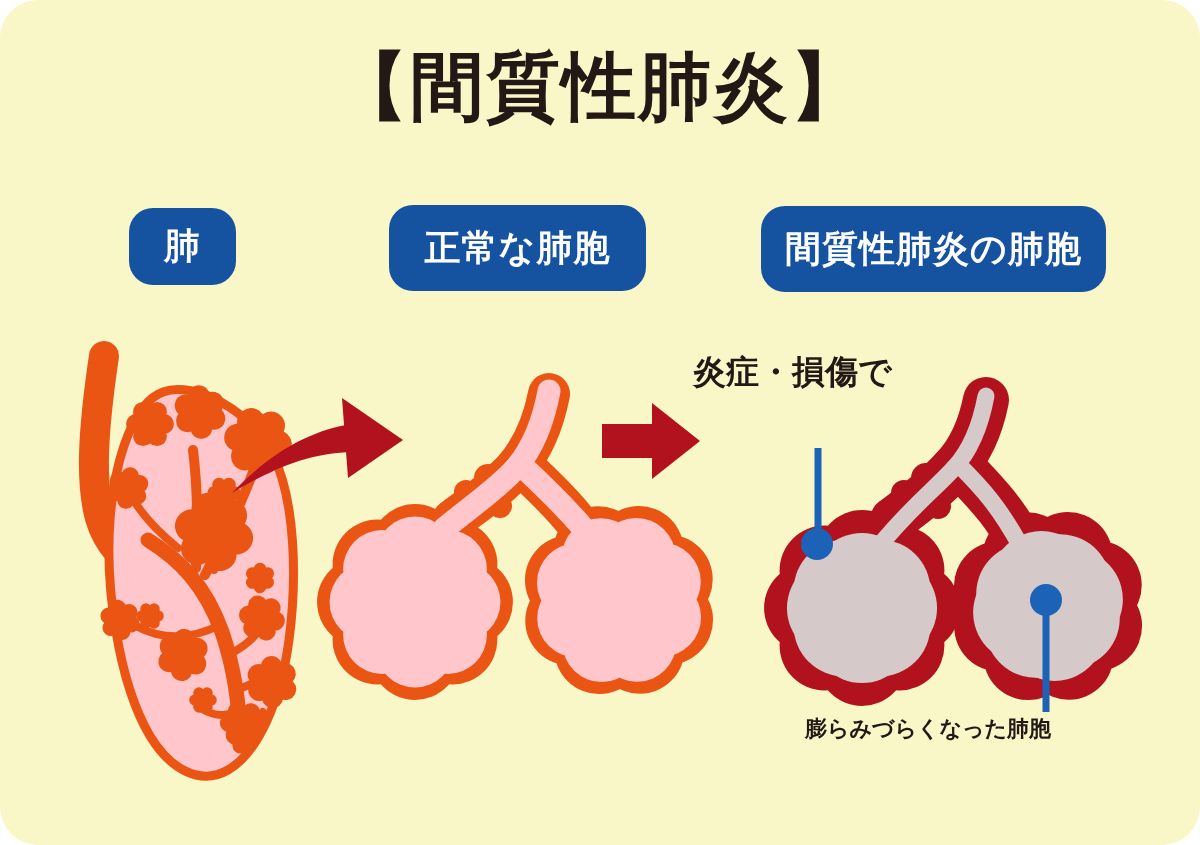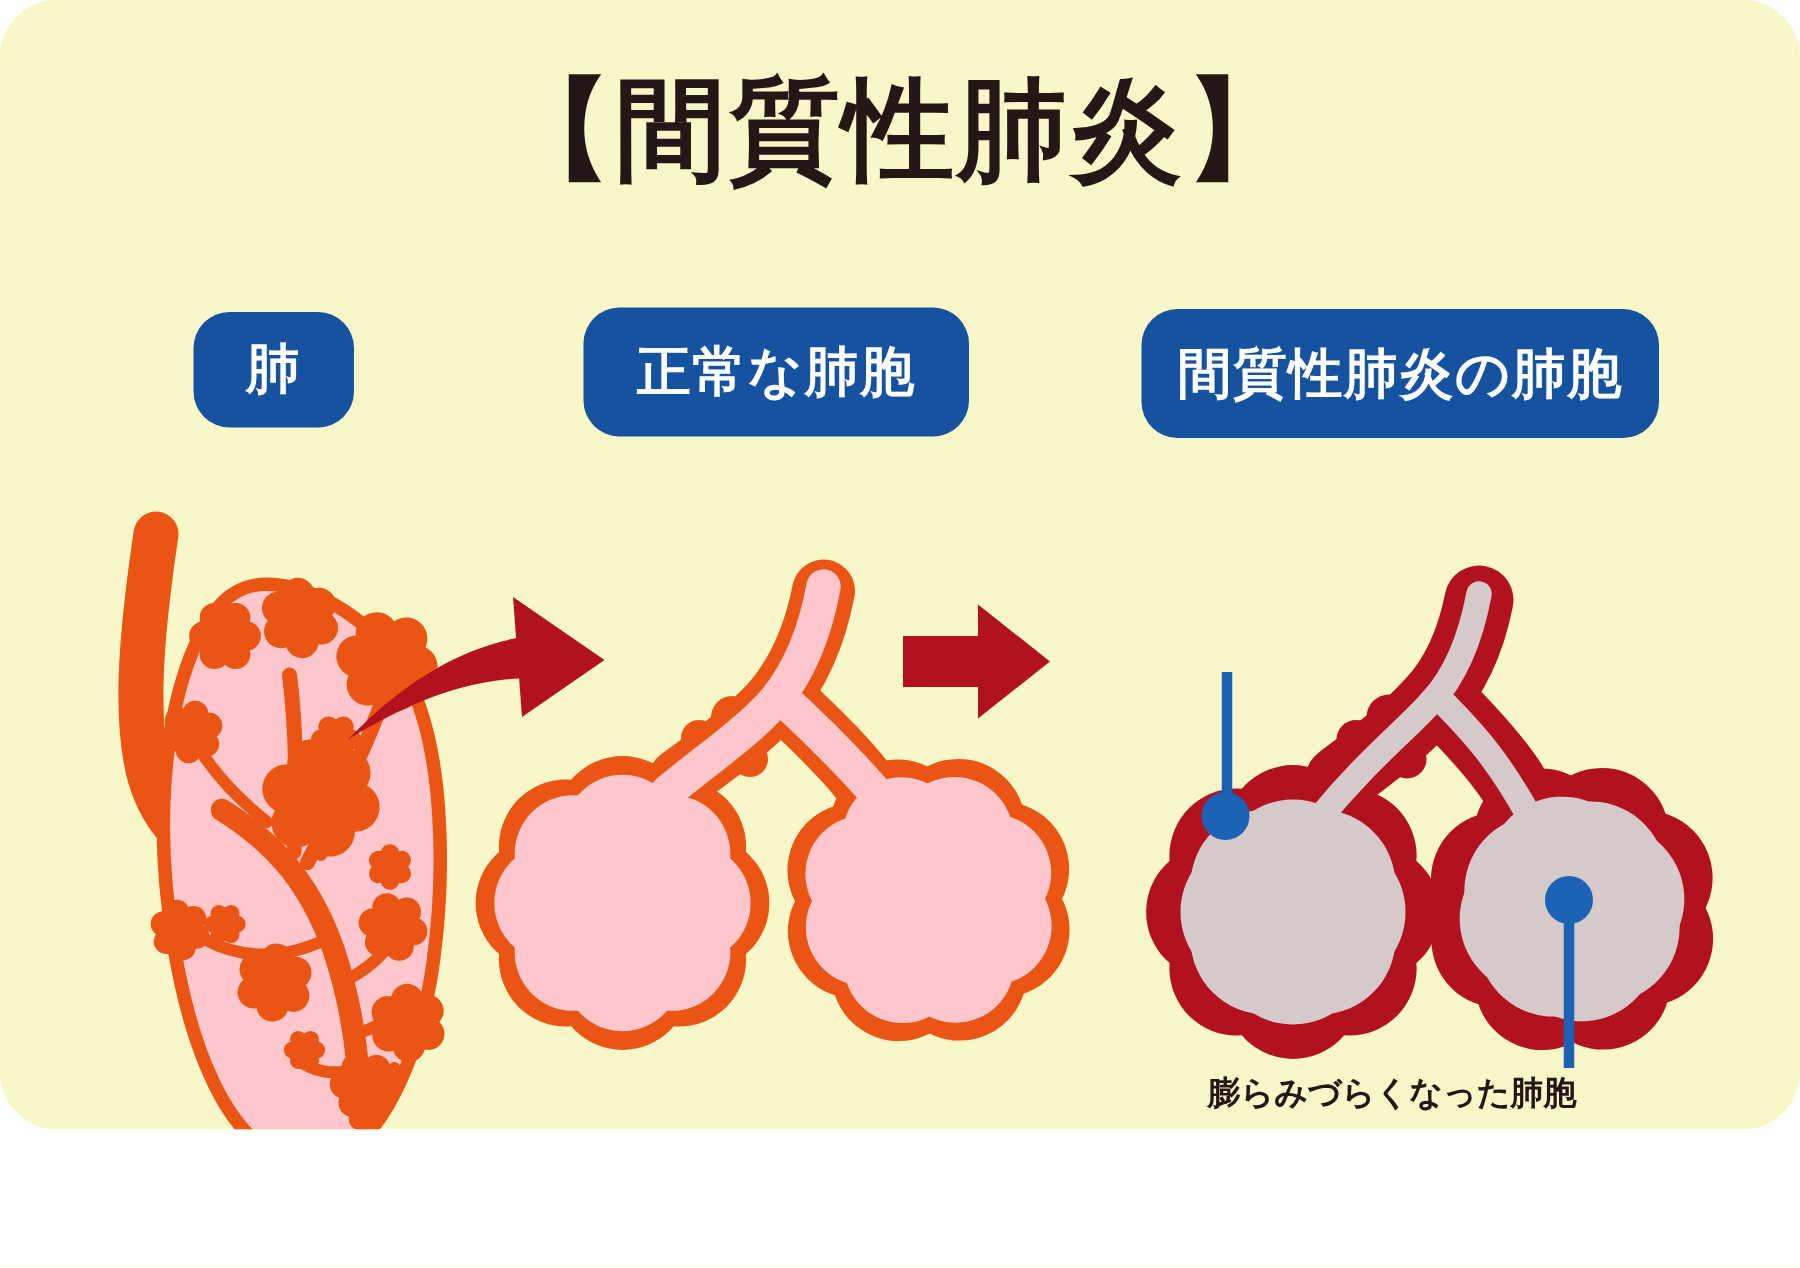--- a/index.html
+++ b/index.html
@@ -4,21 +4,21 @@
 <style>
   html, body {
     margin: 0;
     padding: 0;
     background: #ffffff;
     font-family: "Liberation Sans", "DejaVu Sans", sans-serif;
   }
   .canvas {
     position: relative;
     width: 1200px;
-    height: 753px;
+    height: 845px;
     background: #F9F6C8;
     border-radius: 38px;
     overflow: hidden;
   }
   .page-title {
     position: absolute;
     left: 0;
     right: 0;
     top: 38px;
     text-align: center;
@@ -229,17 +229,18 @@
       <line x1="818" y1="448" x2="818" y2="540" stroke="#1C63B7" stroke-width="7"></line>
       <circle cx="817" cy="544" r="16" fill="#1C63B7"></circle>
     </g>
     <g>
       <circle cx="1046" cy="600" r="16" fill="#1C63B7"></circle>
       <line x1="1046" y1="600" x2="1046" y2="712" stroke="#1C63B7" stroke-width="7"></line>
     </g>
   </svg>
 
   <div class="anno anno-top">
+    <div>炎症・損傷で</div>
   </div>
 
   <div class="anno anno-bottom">膨らみづらくなった肺胞</div>
 
 </div>
 
 </body></html>

